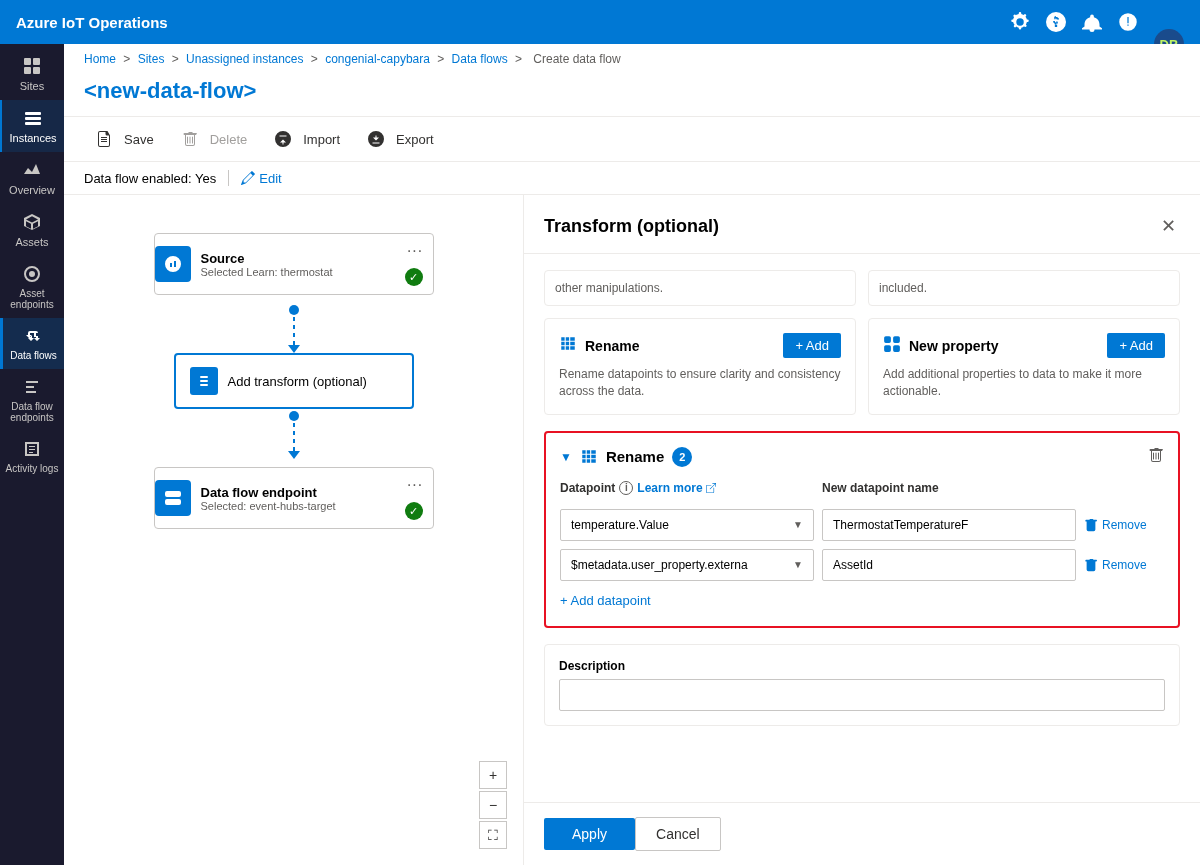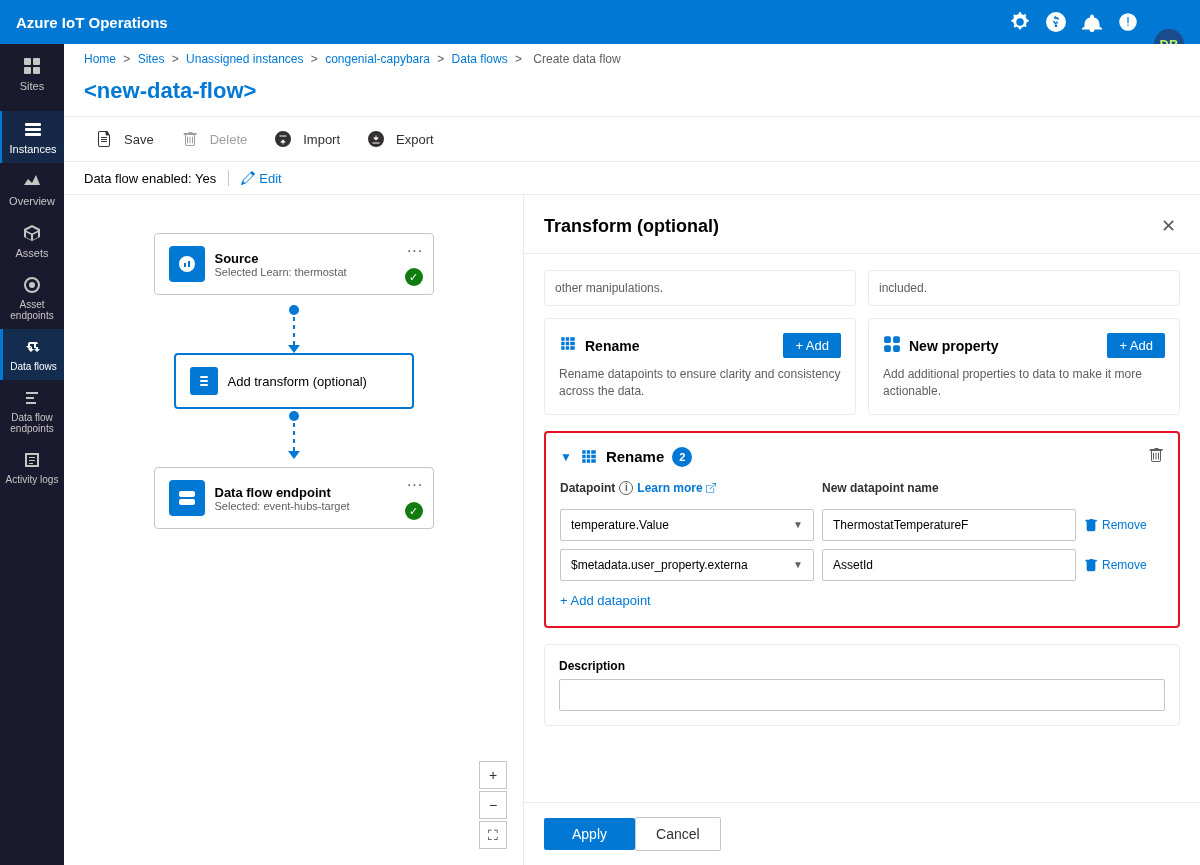--- a/index.html
+++ b/index.html
@@ -38,21 +38,21 @@
       flex-direction: column;
       align-items: center;
       padding: 8px 4px;
       cursor: pointer;
       color: #c8c6c4;
       width: 100%;
       text-align: center;
       gap: 4px;
       font-size: 11px;
     }
-    .sidebar-item.active { color: white; border-left: 2px solid #0078d4; background: rgba(0,120,212,0.15); margin-top: 11px; }
+    .sidebar-item.active { color: white; border-left: 2px solid #0078d4; background: rgba(0,120,212,0.15); }
     .sidebar-item svg { width: 20px; height: 20px; }
 
     
     .main-content {
       flex: 1;
       background: white;
       overflow: hidden;
       display: flex;
       flex-direction: column;
     }
@@ -131,21 +131,21 @@
       align-items: center;
       background: white;
     }
 
     
     .flow-node {
       width: 280px;
       border: 1px solid #c8c6c4;
       border-radius: 4px;
       background: white;
-      padding: 12px 14px;
+      padding: 12px 0;
       display: flex;
       align-items: center;
       gap: 10px;
       position: relative;
       margin: 8px 0;
     }
     .flow-node-icon {
       width: 36px;
       height: 36px;
       background: #0078d4;

